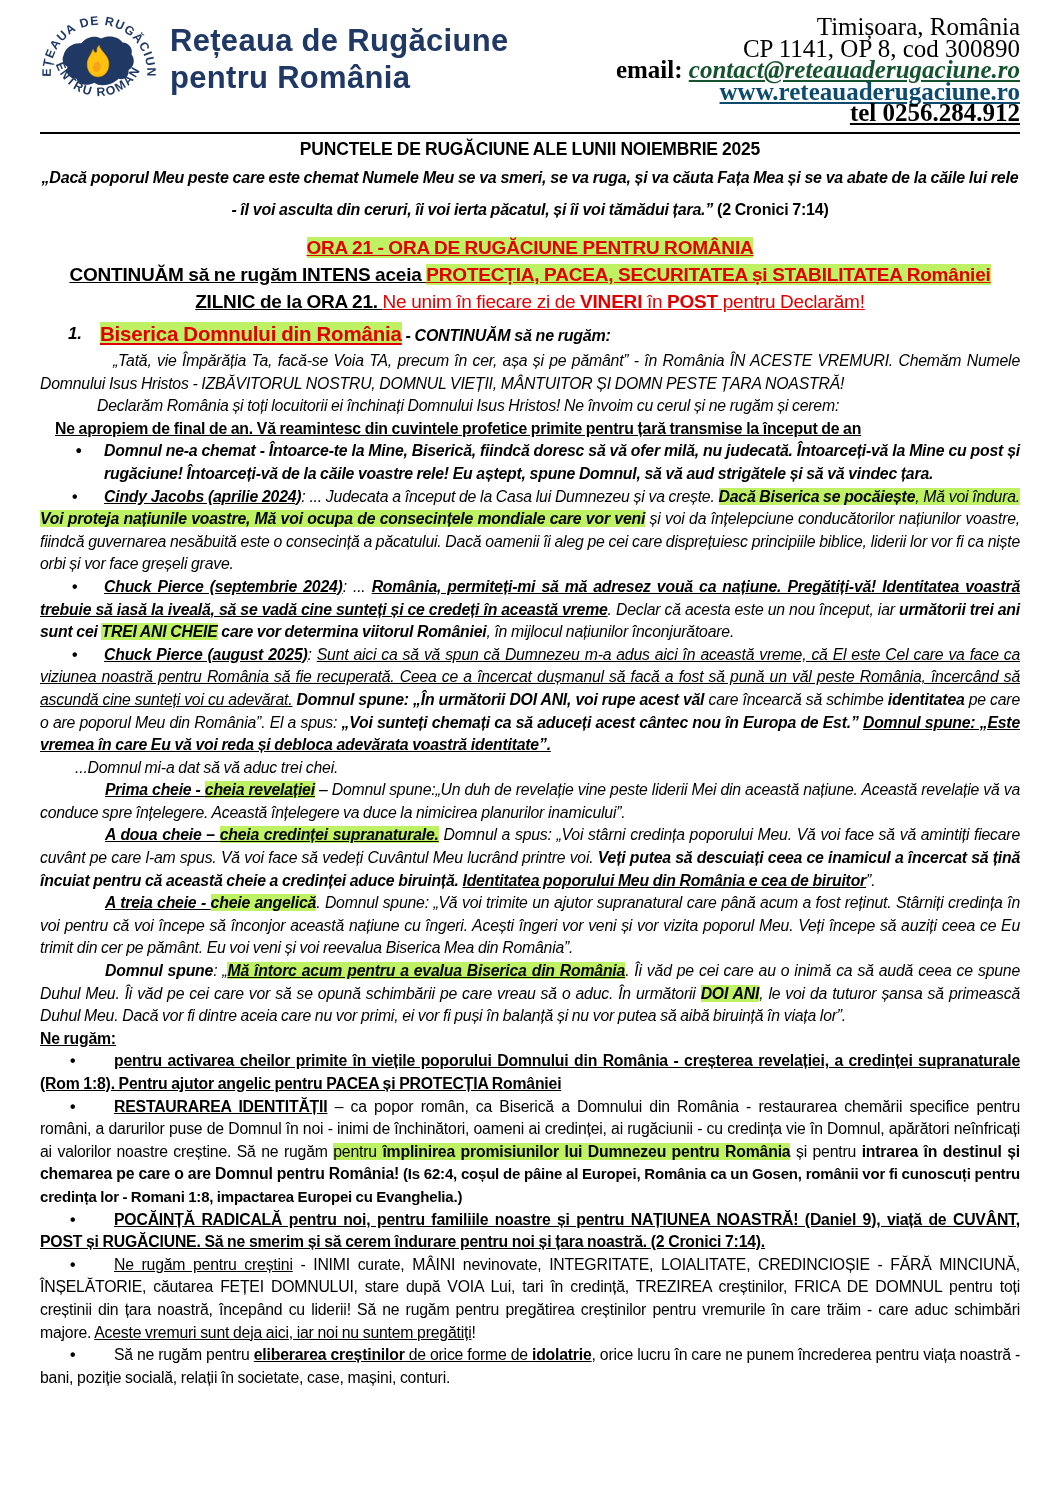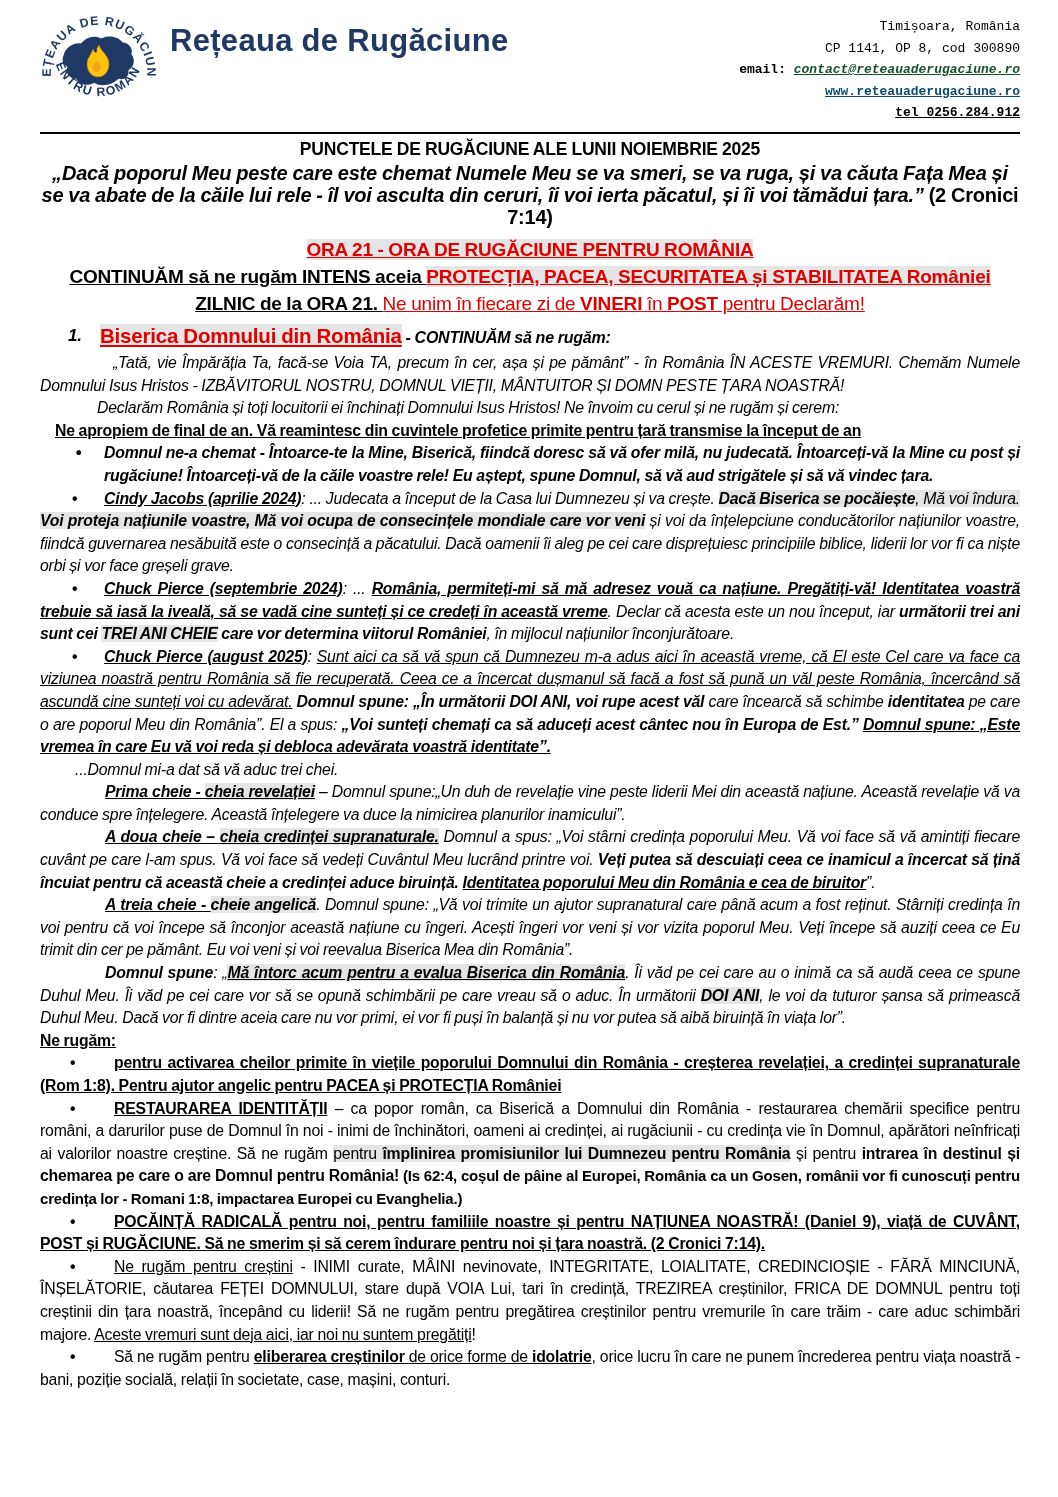--- a/index.html
+++ b/index.html
@@ -6,33 +6,33 @@
   body{width:1058px;height:1497px;overflow:hidden;font-family:"Liberation Sans",sans-serif;color:#000;}
   .page{box-sizing:border-box;width:1058px;height:1497px;padding:6px 38px 0 40px;}
 
   
   .header{display:flex;align-items:flex-start;height:124px;}
   .logo{width:118px;height:118px;flex:0 0 auto;}
   .arc{font-size:12.5px;font-weight:bold;fill:#1f3864;letter-spacing:1.1px;font-family:"Liberation Sans",sans-serif;}
   .arcB{font-size:12.5px;font-weight:bold;fill:#1f3864;letter-spacing:1.6px;font-family:"Liberation Sans",sans-serif;}
   .org{margin-left:12px;padding-top:16px;}
   .org div{font-weight:bold;color:#1f3864;font-size:31px;line-height:37px;letter-spacing:.3px;}
-  .contact{margin-left:auto;text-align:right;font-family:Liberation Mono, monospace;font-size:13px;line-height:21.5px;padding-top:10px;white-space:nowrap;}
+  .contact{margin-left:auto;text-align:right;font-family:Liberation Serif, serif;font-size:25px;line-height:21.5px;padding-top:10px;white-space:nowrap;}
   .contact .blab{font-weight:bold;}
   a.email{color:#14532d;font-style:italic;font-weight:bold;text-decoration:underline;}
   a.www{color:#0c4a6e;font-weight:bold;text-decoration:underline;}
   .tel{font-weight:bold;text-decoration:underline;}
   .rule{border:none;border-top:2.5px solid #000;margin:2px 0 3px 0;}
 
   
   #doc-body{font-size:15.8px;line-height:22.6px;letter-spacing:-.2px;word-spacing:-.4px;}
   .para{margin:0;text-align:justify;}
   .c{text-align:center;}
   .t17{font-size:17.5px;line-height:25px;}
-  .q{font-size:20px;line-height:22px;}
+  .q{font-size:16px;line-height:32px;}
   .t19{font-size:19px;line-height:27px;}
   .t20{font-size:20.5px;line-height:29px;}
   .mt8{margin-top:8px;}
   .mt4{margin-top:4px;}
   .ind57{text-indent:57px;}
   .ind73{text-indent:73px;}
   .ind65{text-indent:65px;}
   .ind35{text-indent:35px;}
   .ind15{text-indent:15px;}
   .num{position:relative;padding-left:60px;}
@@ -42,21 +42,21 @@
   .flow{text-indent:32px;}
   .flow .blt{display:inline-block;width:32px;text-indent:0;}
   .flow2{text-indent:30px;}
   .flow2 .blt{display:inline-block;width:44px;text-indent:0;}
   .blt{font-weight:bold;}
 
   
   .rs-b{font-weight:bold;}
   .rs-i{font-style:italic;}
   .rs-u{text-decoration:underline;}
-  .rs-h{background:#e5e5e5;}
+  .rs-h{background:#bef264;}
   .rs-r{color:#e00000;}
   .rs-s15{font-size:15px;}
   .rs-s16{font-size:16px;}
 </style>
 </head>
 <body>
 
 <div class="page">
   <div class="header">
     <div class="logo">
@@ -67,20 +67,21 @@
         </defs>
         <text class="arc" text-anchor="middle"><textPath href="#arcT" startOffset="50%">REȚEAUA DE RUGĂCIUNE</textPath></text>
         <text class="arcB" text-anchor="middle"><textPath href="#arcB" startOffset="50%">· PENTRU ROMÂNIA ·</textPath></text>
         <path fill="#1f3864" d="M 24,50 C 26,42 34,37 42,38 C 46,32 56,29 62,33 C 70,29 80,31 84,37 C 90,37 95,43 93,49 C 97,54 96,62 90,65 C 91,71 86,76 80,74 C 74,80 62,83 55,78 C 48,82 39,80 37,74 C 30,74 25,68 28,62 C 23,59 22,54 24,50 Z"></path>
         <path fill="#ffc20e" stroke="#e8a000" stroke-width="0.6" d="M 60,40 C 62,47 70,50 70,59 C 70,67 65,72 59,72 C 53,72 48,67 48,59 C 48,53 52,50 54,44 C 55,48 58,49 58,45 C 58,42 59,42 60,40 Z"></path>
         <path fill="#f6a21a" d="M 59,56 C 62,59 63,63 60,66 C 57,68.5 53,66 54,61.5 C 54.7,58.8 56.5,57.5 59,56 Z"></path>
       </svg>
     </div>
     <div class="org">
       <div>Rețeaua de Rugăciune</div>
+      <div>pentru România</div>
     </div>
     <div class="contact">
       <div>Timișoara, România</div>
       <div>CP 1141, OP 8, cod 300890</div>
       <div><span class="blab">email: </span><a class="email" href="#">contact@reteauaderugaciune.ro</a></div>
       <div><a class="www" href="#">www.reteauaderugaciune.ro</a></div>
       <div class="tel">tel 0256.284.912</div>
     </div>
   </div>
 

